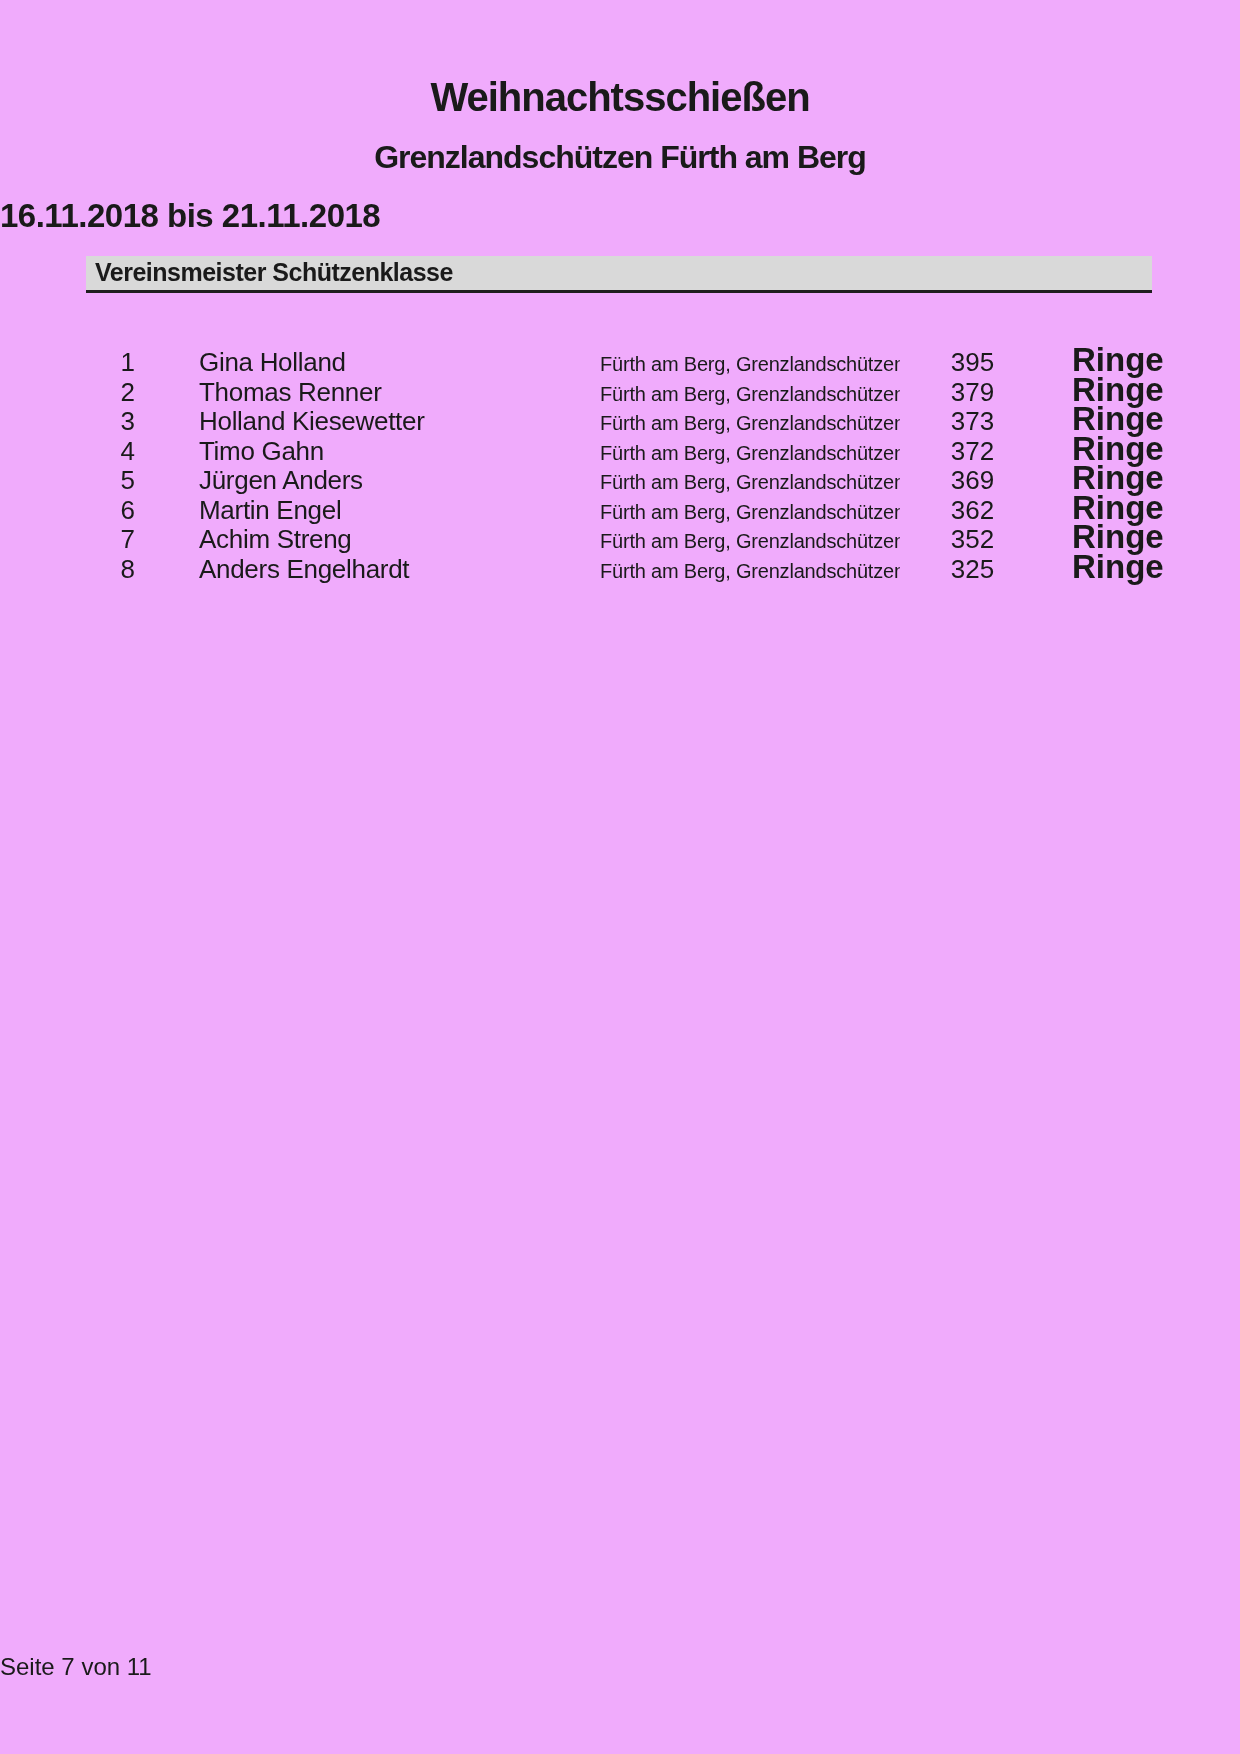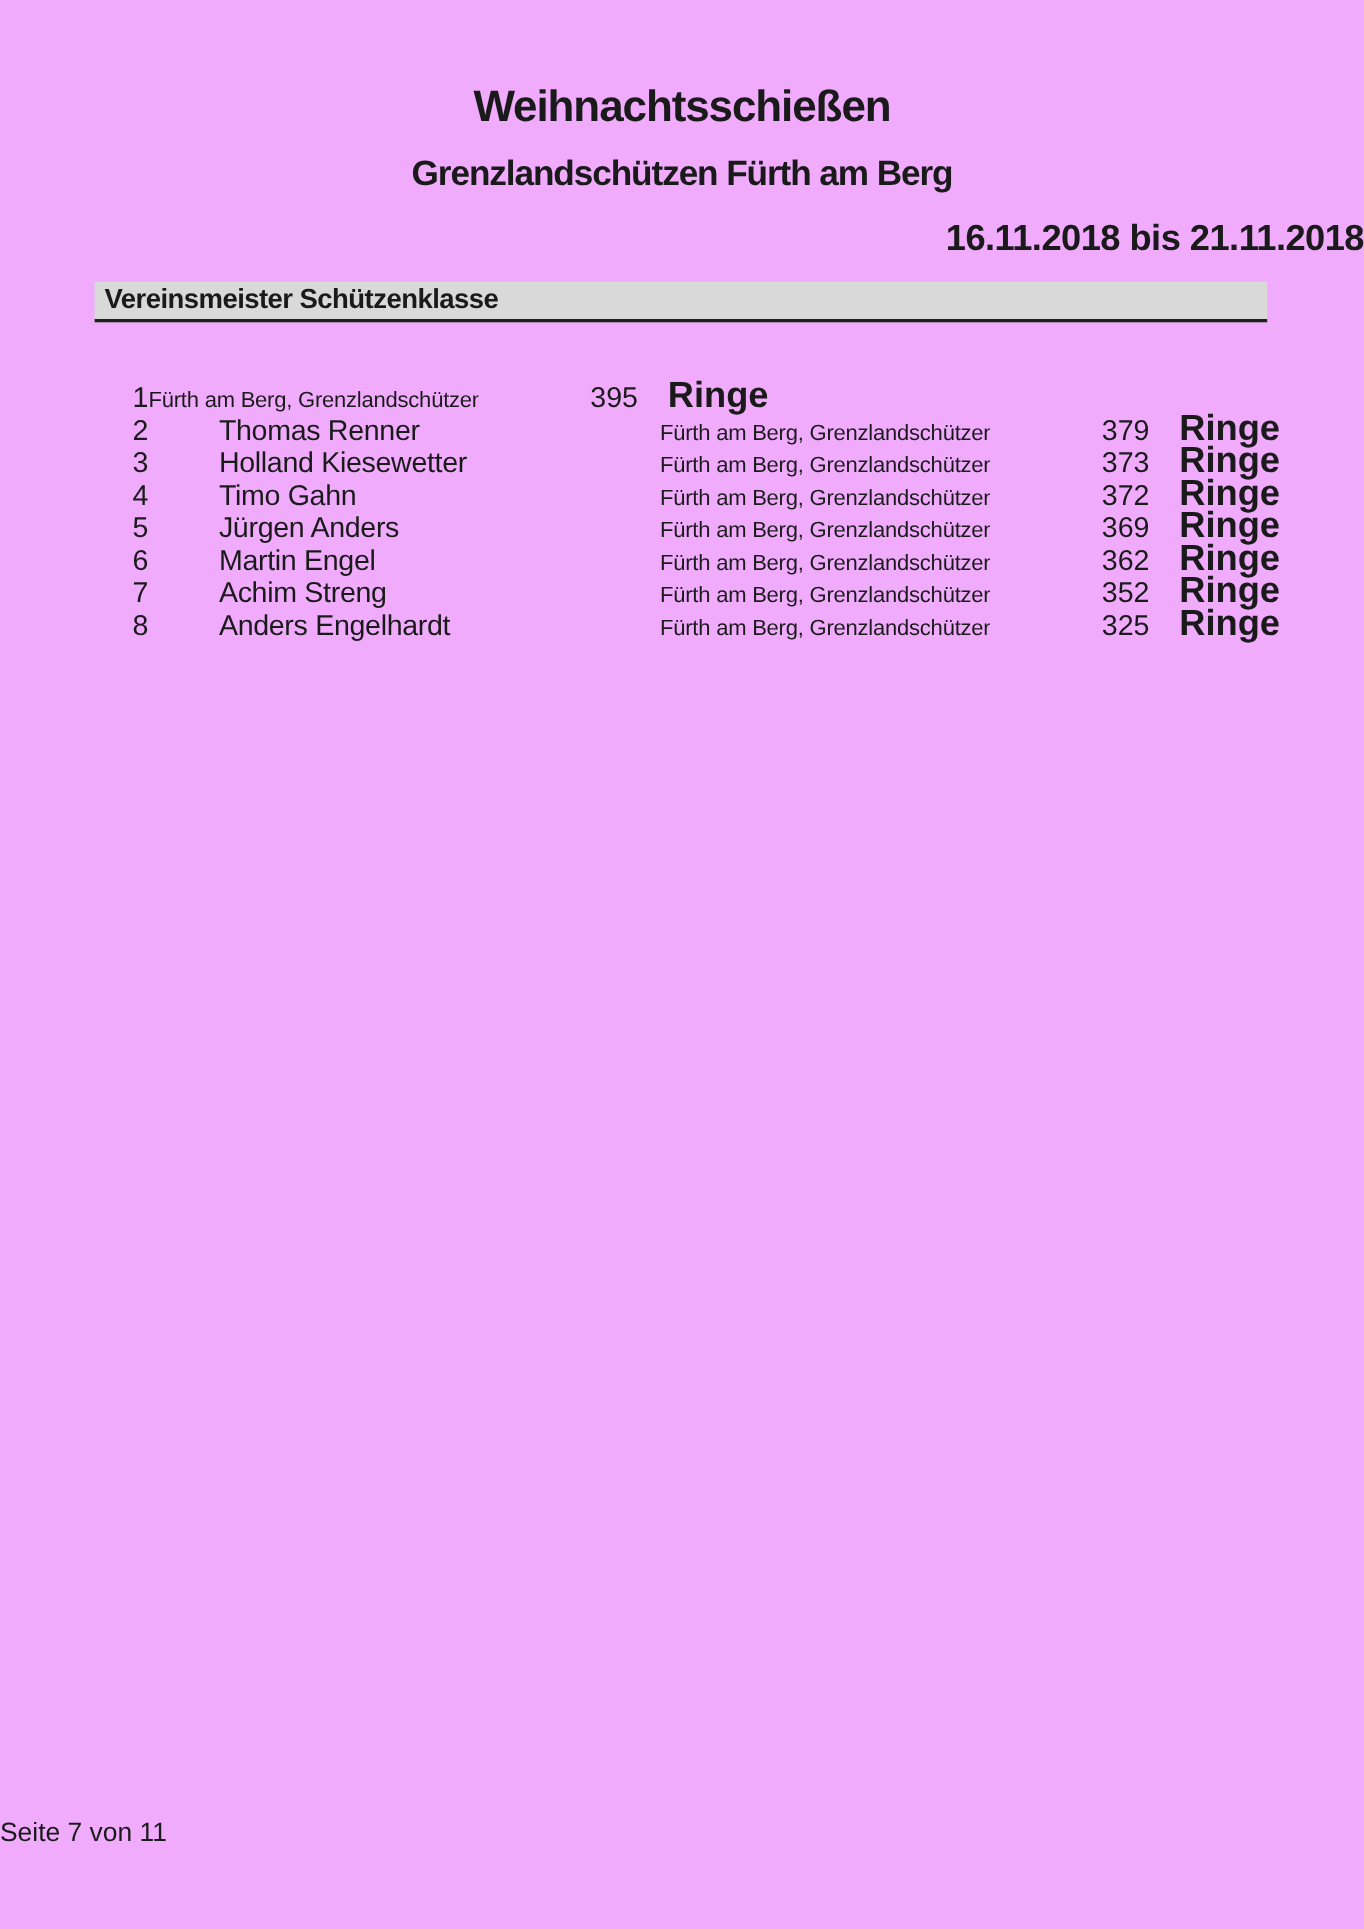--- a/index.html
+++ b/index.html
@@ -36,21 +36,21 @@
     font-size: 32px;
     line-height: 48px;
     font-weight: bold;
     letter-spacing: -1px;
   }
   .doc-daterange {
     position: absolute;
     top: 196px;
     left: 0;
     width: 1240px;
-    text-align: right;
+    text-align: left;
     font-size: 33px;
     line-height: 40px;
     font-weight: bold;
     letter-spacing: -0.5px;
   }
   .section-bar {
     position: absolute;
     top: 256px;
     left: 86px;
     width: 1066px;
@@ -97,21 +97,21 @@
   .cell-club {
     width: 300px;
     font-size: 20px;
     letter-spacing: -0.2px;
     flex: 0 0 auto;
     overflow: hidden;
     margin-top: 31px;
   }
   .cell-score {
     width: 145px;
-    text-align: right;
+    text-align: center;
     font-size: 26px;
     flex: 0 0 auto;
   }
   .cell-unit {
     margin-left: 27px;
     font-size: 33px;
     flex: 0 0 auto;
     font-weight: bold;
   }
   .page-footer {
@@ -134,20 +134,21 @@
   <div class="doc-daterange">16.11.2018 bis 21.11.2018</div>
 
   <div class="section-bar">
     <span class="section-title">Vereinsmeister Schützenklasse</span>
   </div>
 
   <div class="results">
 
     <div class="result-row">
       <span class="cell-rank">1</span>
+      <span class="cell-name">Gina Holland</span>
       <span class="cell-club">Fürth am Berg, Grenzlandschützen</span>
       <span class="cell-score">395</span>
       <span class="cell-unit">Ringe</span>
     </div>
 
     <div class="result-row">
       <span class="cell-rank">2</span>
       <span class="cell-name">Thomas Renner</span>
       <span class="cell-club">Fürth am Berg, Grenzlandschützen</span>
       <span class="cell-score">379</span>

